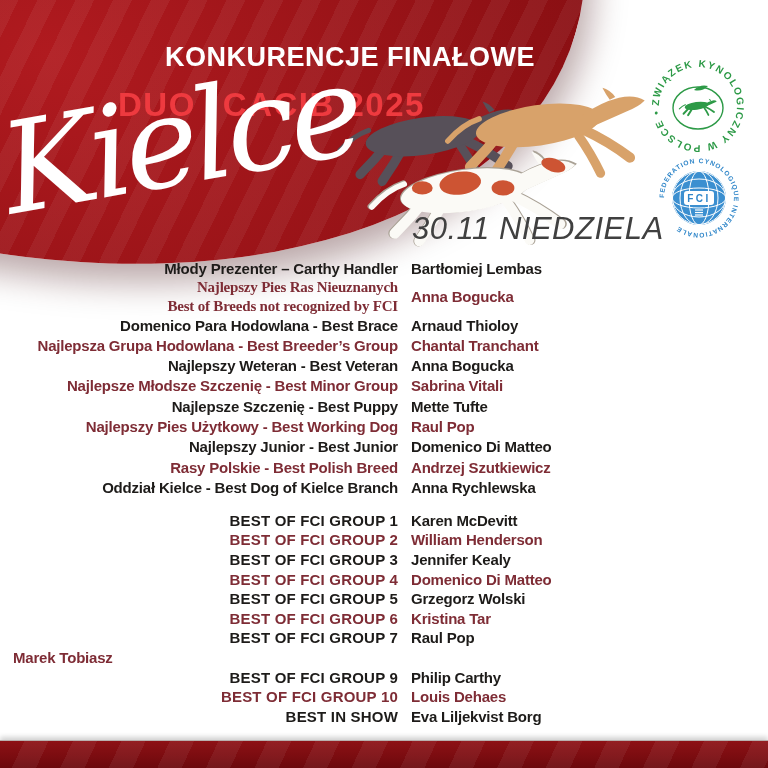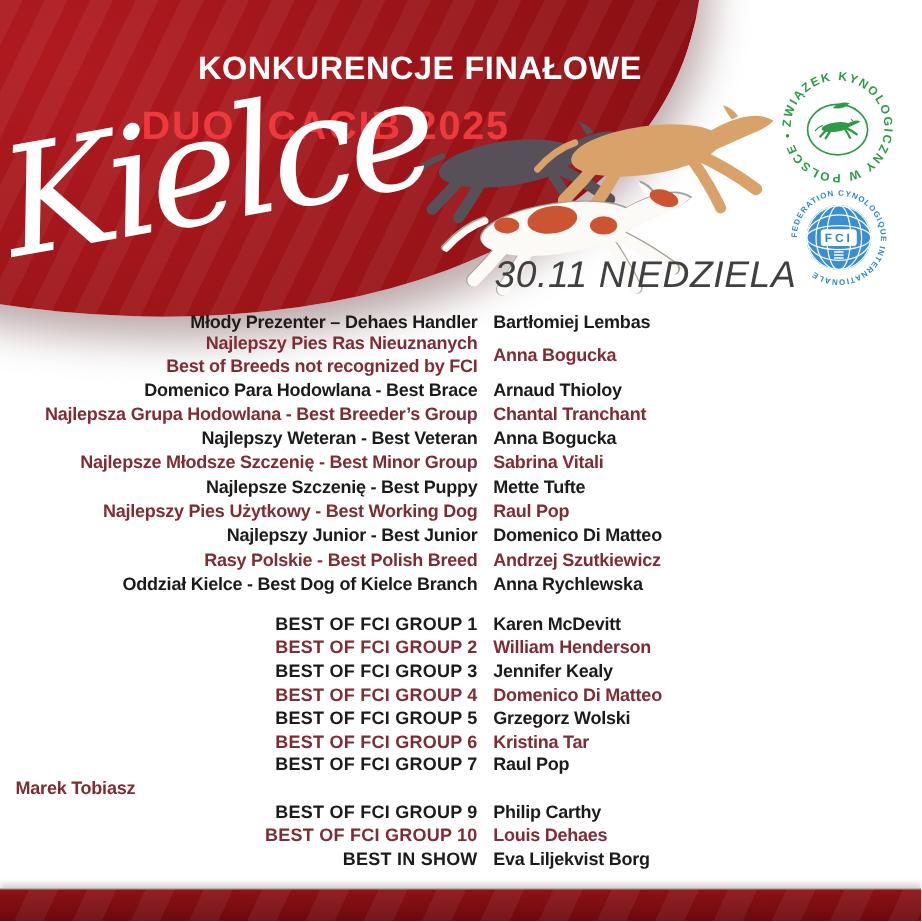--- a/index.html
+++ b/index.html
@@ -35,21 +35,21 @@
   
   .dogs{position:absolute;left:328px;top:84px;z-index:3;overflow:visible;}
   
   .logo-zkwp{position:absolute;left:648px;top:56px;z-index:4;}
   .logo-fci{position:absolute;left:656px;top:155px;z-index:4;}
   
   .lists{position:absolute;left:0;top:258px;width:768px;z-index:2;}
   .row{display:flex;align-items:center;height:20.3px;
        font-size:15px;font-weight:700;letter-spacing:-0.2px;color:#1d1b19;}
   .row.two{height:36.6px;}
-  .row.two .cat{line-height:18.3px;}
+  .row.two .cat{line-height:18.3px;font-family:Liberation Serif, serif;}
   .cat{flex:0 0 398px;text-align:right;white-space:nowrap;}
   .judge{padding-left:13px;text-align:center;white-space:nowrap;}
   .m{color:#7e2c35;}
   .list-gap{height:13px;}
   .grp .row{height:19.6px;}
   .grp .cat{letter-spacing:0.2px;}
   
   .bottom-band{
     position:absolute;left:0;bottom:0;width:768px;height:27px;z-index:1;
     background:
@@ -142,21 +142,21 @@
         <line x1="39" y1="60" x2="47" y2="60"></line>
     </g>
   </svg>
 
   <div class="date">30.11 NIEDZIELA</div>
 
   <div class="lists">
 
     <div>
       <div class="row">
-        <div class="cat">Młody Prezenter – Dehaes Handler</div>
+        <div class="cat">Młody Prezenter – Carthy Handler</div>
         <div class="judge">Bartłomiej Lembas</div>
       </div>
       <div class="row two m">
         <div class="cat">
           <div>Najlepszy Pies Ras Nieuznanych</div>
           <div>Best of Breeds not recognized by FCI</div>
         </div>
         <div class="judge">Anna Bogucka</div>
       </div>
       <div class="row">

